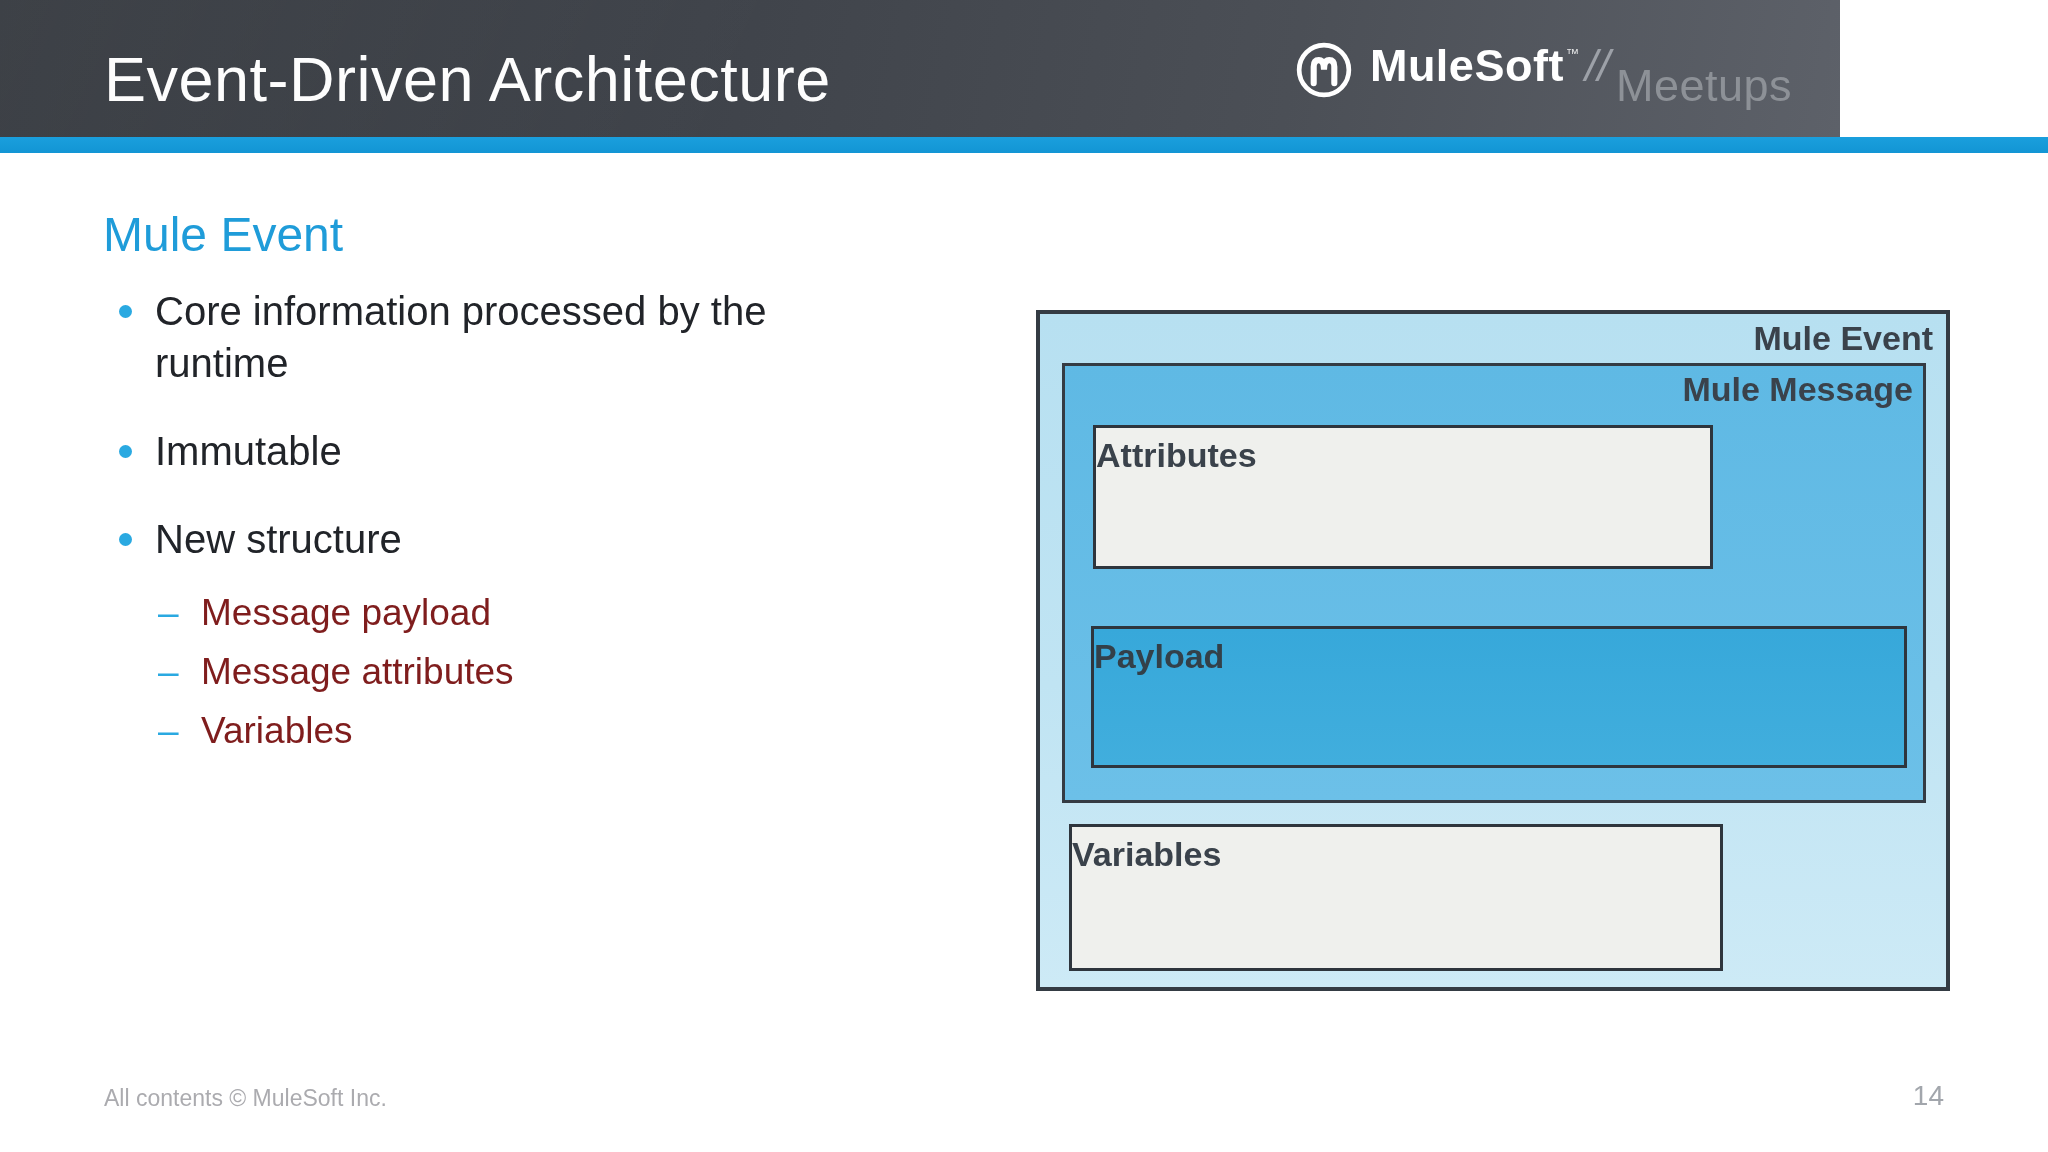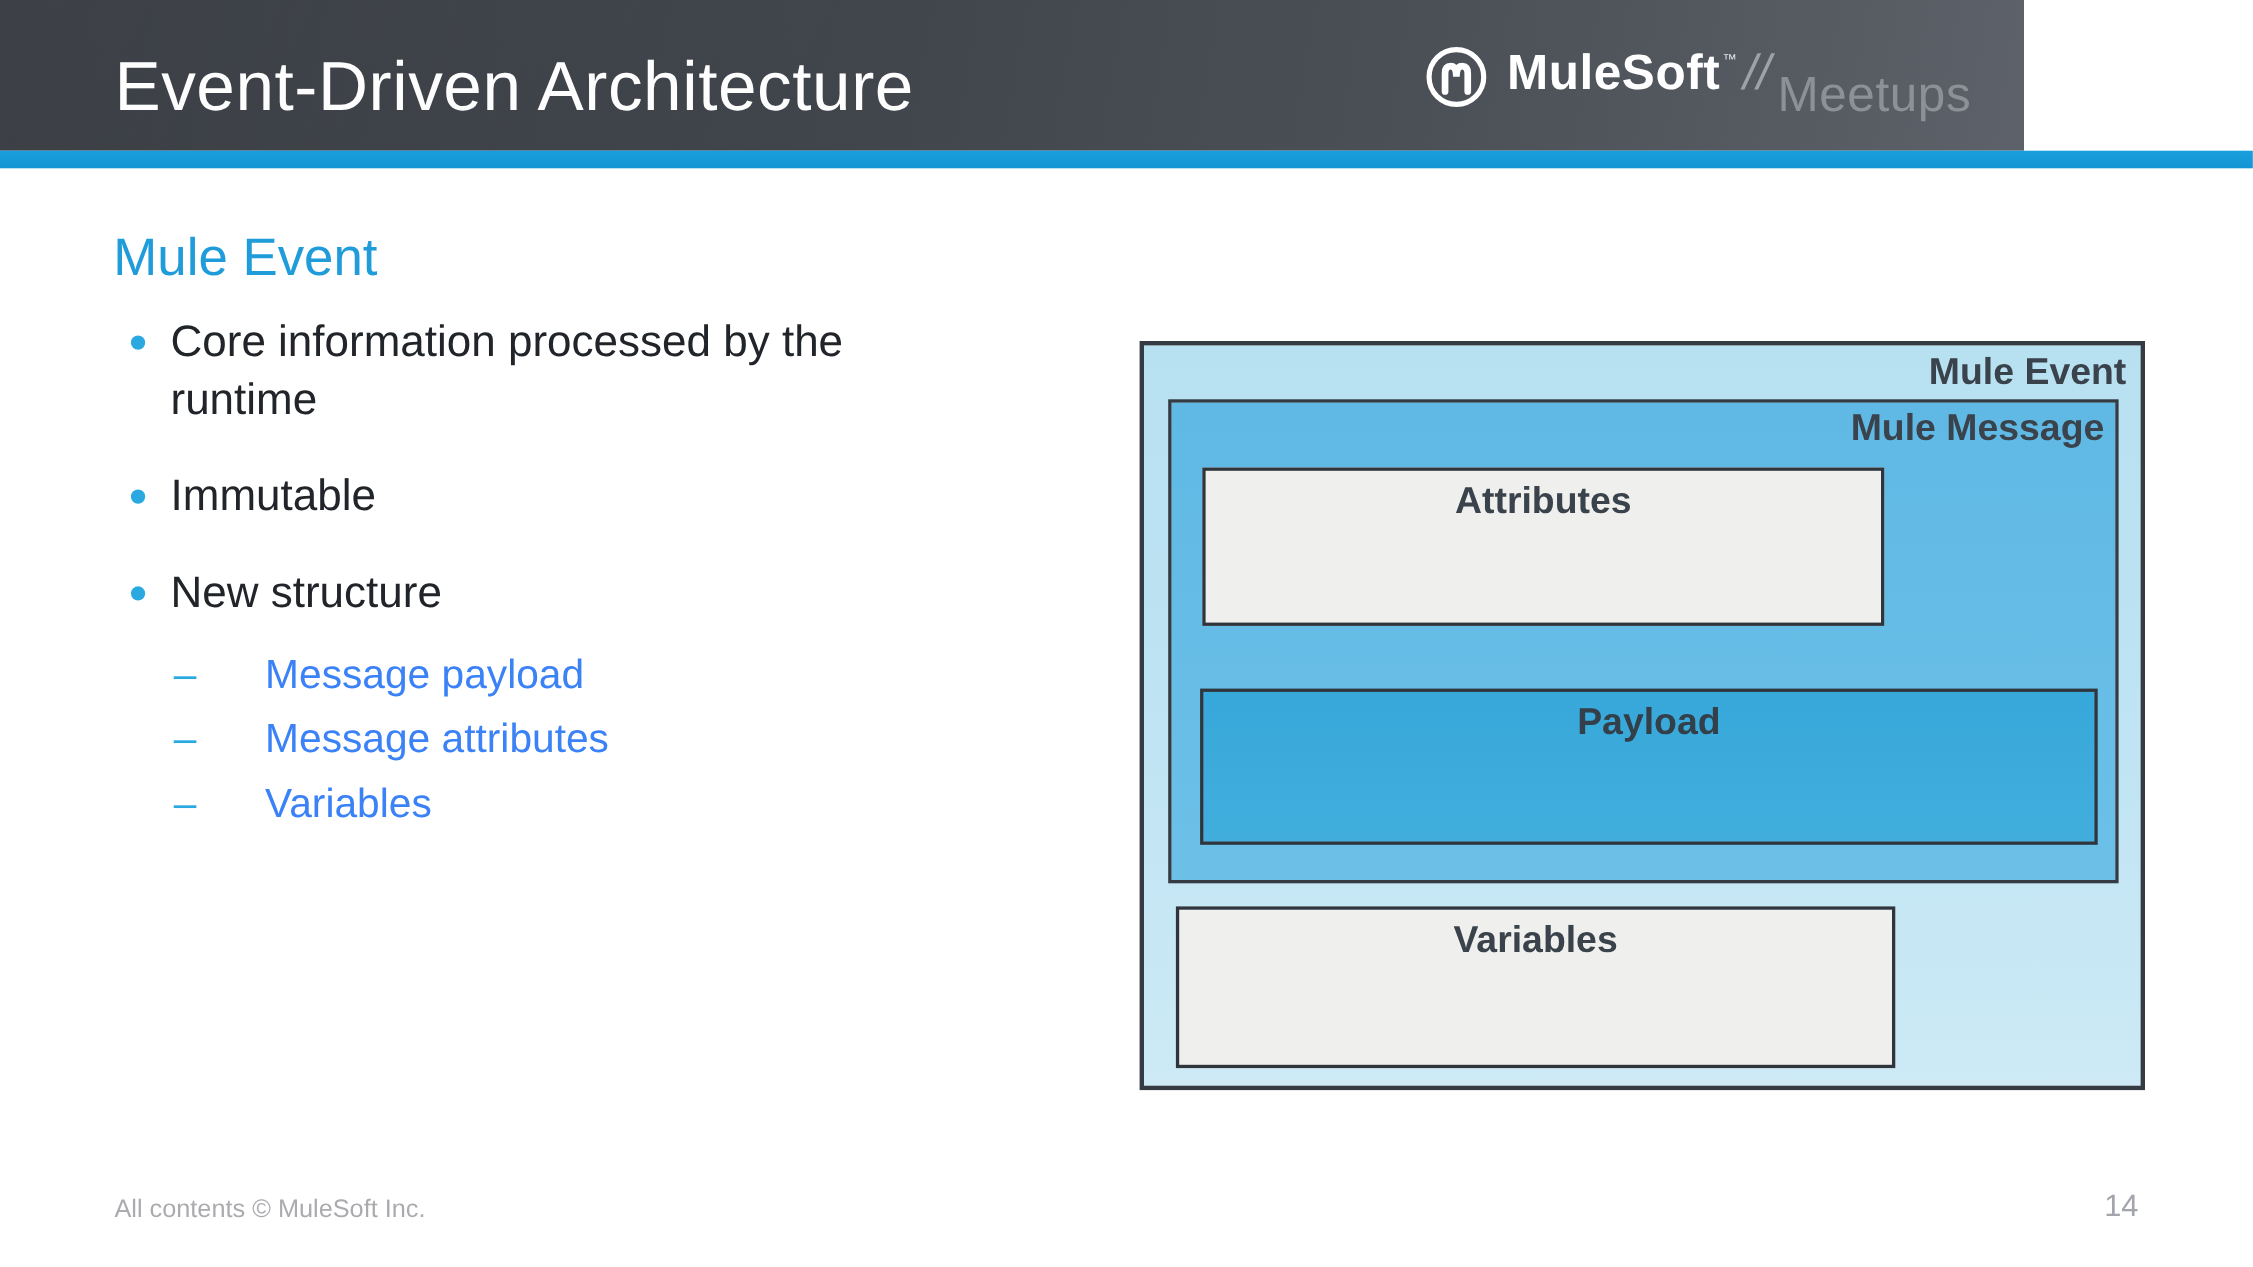--- a/index.html
+++ b/index.html
@@ -44,21 +44,21 @@
     color:#1f9cd9; font-size:48px; font-weight:400;
   }
   .bullets { position:absolute; left:112px; top:285px; width:780px; }
   .b-row { display:flex; align-items:flex-start; }
   .b-row.l1 { margin-bottom:36px; }
   .b-row.l2 { margin-left:46px; margin-bottom:11px; }
   .b-row.l1 .b-text {
     color:#212429; font-size:40px; line-height:52px; max-width:750px;
   }
   .b-row.l2 .b-text {
-    color:#3b82f6; font-size:37px; line-height:48px;margin-left:40px;
+    color:#7f1d1d; font-size:37px; line-height:48px;
   }
   .dot {
     flex:0 0 auto; width:13px; height:13px; border-radius:50%;
     background:#2aa9e1; margin:20px 23px 0 7px;
   }
   .dash {
     flex:0 0 auto; color:#2aa9e1; font-size:37px; line-height:48px;
     width:43px; font-weight:400;
   }
   .b-row.l1.tight { margin-bottom:24px; }
@@ -73,21 +73,21 @@
     font-weight:700; font-size:34px; color:#3a424b; white-space:nowrap;
   }
   .outer-label { position:absolute; top:5px; right:13px; }
   .message-box {
     position:absolute; left:22px; top:49px; width:864px; height:440px;
     background:linear-gradient(180deg,#5fb9e4 0%, #6cc0e8 100%);
     border:3px solid #343b43;
   }
   .message-label { position:absolute; top:4px; right:10px; }
   .panel {
-    position:absolute; border:3px solid #2e353d; text-align:center;
+    position:absolute; border:3px solid #2e353d; 
   }
   .panel .diag-label { display:block; padding-top:8px; }
   .attributes-box {
     left:28px; top:59px; width:620px; height:144px;
     background:#eff0ed;
   }
   .payload-box {
     left:26px; top:260px; width:816px; height:142px;
     background:linear-gradient(180deg,#37a8da 0%, #41aedd 100%);
   }

